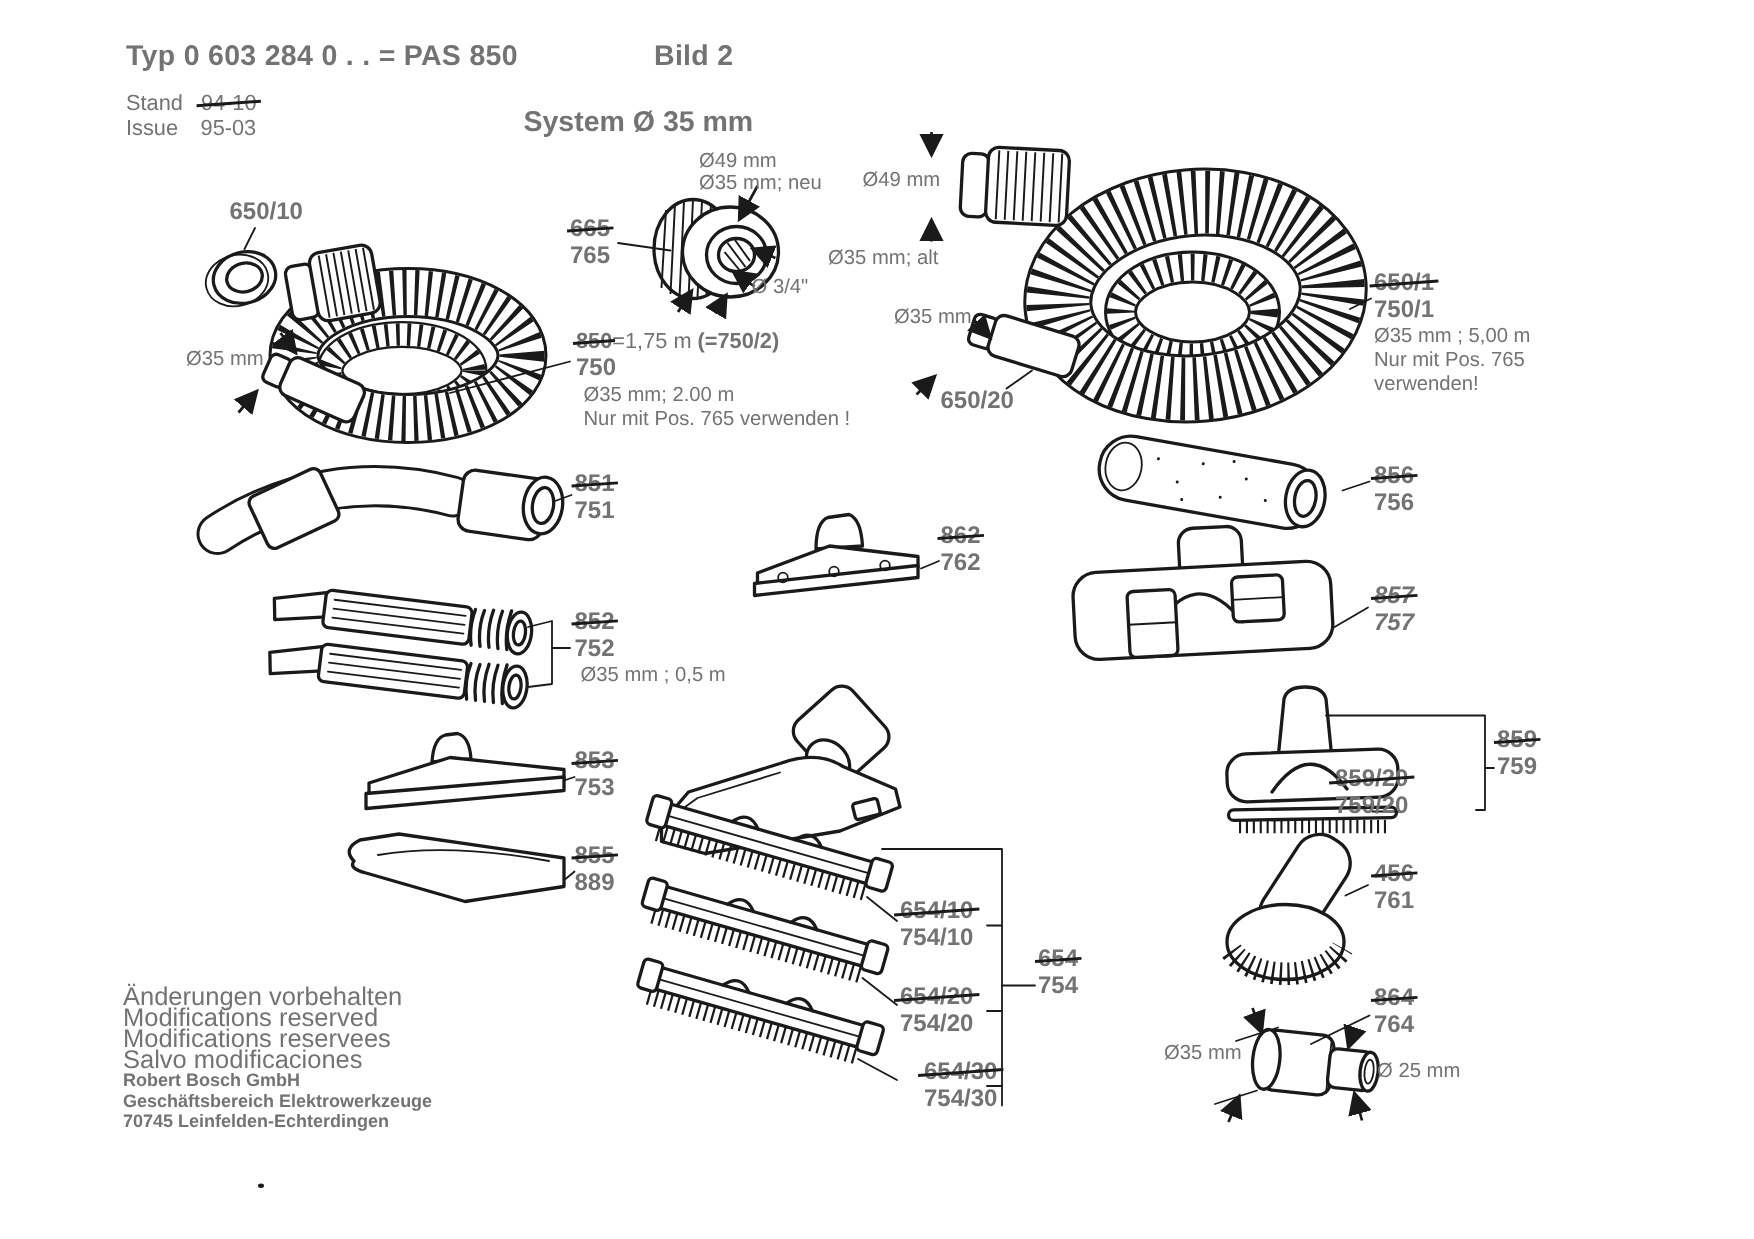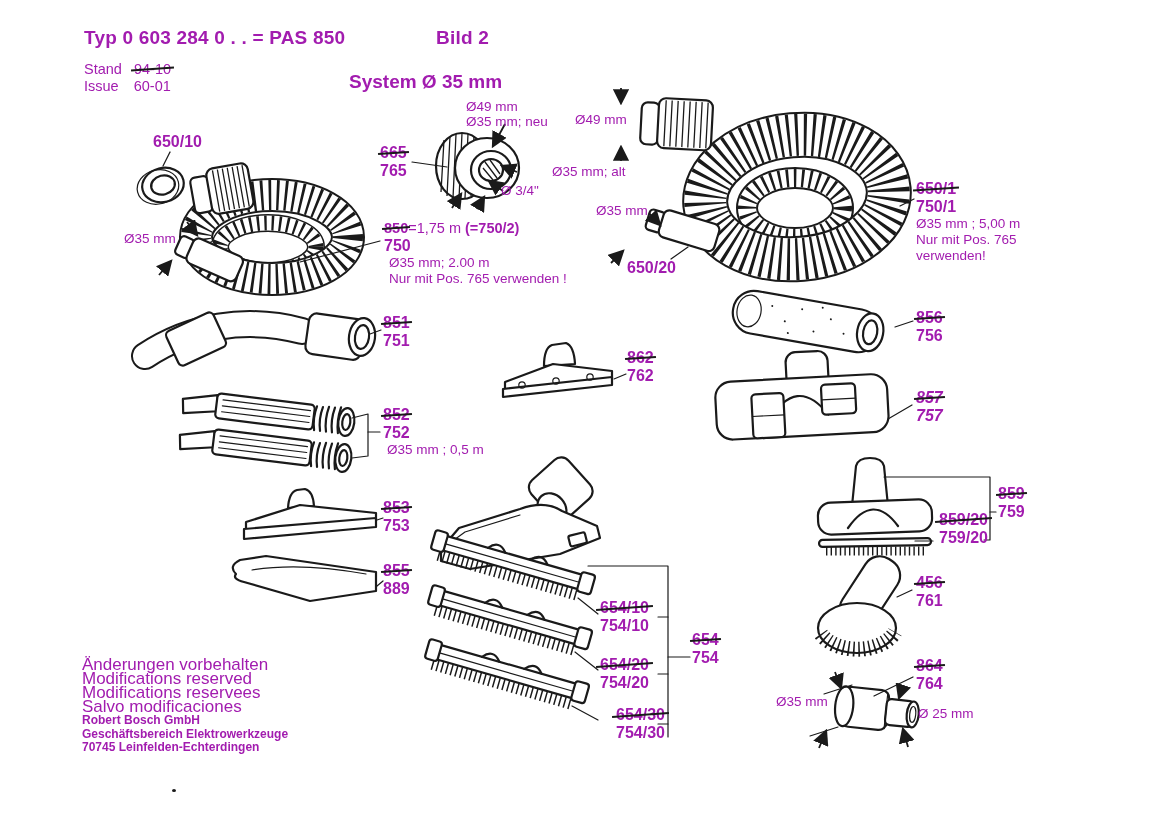--- a/index.html
+++ b/index.html
@@ -1,19 +1,19 @@
 <!DOCTYPE html>
 <html><head>
 <meta charset="utf-8">
 <style>
   * { margin:0; padding:0; box-sizing:border-box; }
   html,body { background:#fff; }
   .page {
     position:relative; width:1169px; height:826px; background:#fff;
-    overflow:hidden; font-family:"Liberation Sans", sans-serif; color:#a21caf;
+    overflow:hidden; font-family:"Liberation Sans", sans-serif; color:#737373;
   }
   .lbl { position:absolute; white-space:nowrap; }
   .b { font-weight:bold; }
   .h1 { font-size:19px; font-weight:bold; letter-spacing:.2px; }
   .h2 { font-size:14.5px; }
   .sys { font-size:19px; font-weight:bold; }
   .callout { position:absolute; font-size:16px; font-weight:bold; line-height:18px; white-space:nowrap; }
   .callout .sm, .sm { font-size:13.5px; font-weight:normal; line-height:16px; }
   .dim { position:absolute; font-size:13.5px; white-space:nowrap; }
   .strike { position:relative; display:inline-block; }
@@ -277,21 +277,21 @@
     <span>Typ</span>
     <span>0 603 284 0 . . = PAS 850</span>
   </div>
   <div class="lbl h1" style="left:436px; top:27px;">Bild 2</div>
   <div class="lbl h2" style="left:84px; top:61px;">
     <span>Stand</span>
     <span class="strike" style="margin-left:8px;">94-10</span>
   </div>
   <div class="lbl h2" style="left:84px; top:78px;">
     <span>Issue</span>
-    <span style="margin-left:11px;">60-01</span>
+    <span style="margin-left:11px;">95-03</span>
   </div>
   <div class="lbl sys" style="left:349px; top:71px;">System Ø 35 mm</div>
 
   <div class="callout" style="left:153px; top:133px;">
     <div>650/10</div>
   </div>
 
   <div class="callout" style="left:380px; top:144px;">
     <div><span class="strike">665</span></div>
     <div>765</div>
@@ -381,21 +381,21 @@
   <div class="callout" style="left:692px; top:631px;">
     <div><span class="strike">654</span></div>
     <div>754</div>
   </div>
 
   <div class="callout" style="left:998px; top:485px;">
     <div><span class="strike">859</span></div>
     <div>759</div>
   </div>
 
-  <div class="callout" style="left:939px; top:511px;text-align:center;">
+  <div class="callout" style="left:890px; top:511px;text-align:center;">
     <div><span class="strike">859/20</span></div>
     <div>759/20</div>
   </div>
 
   <div class="callout" style="left:916px; top:574px;">
     <div><span class="strike">456</span></div>
     <div>761</div>
   </div>
 
   <div class="callout" style="left:916px; top:657px;">

